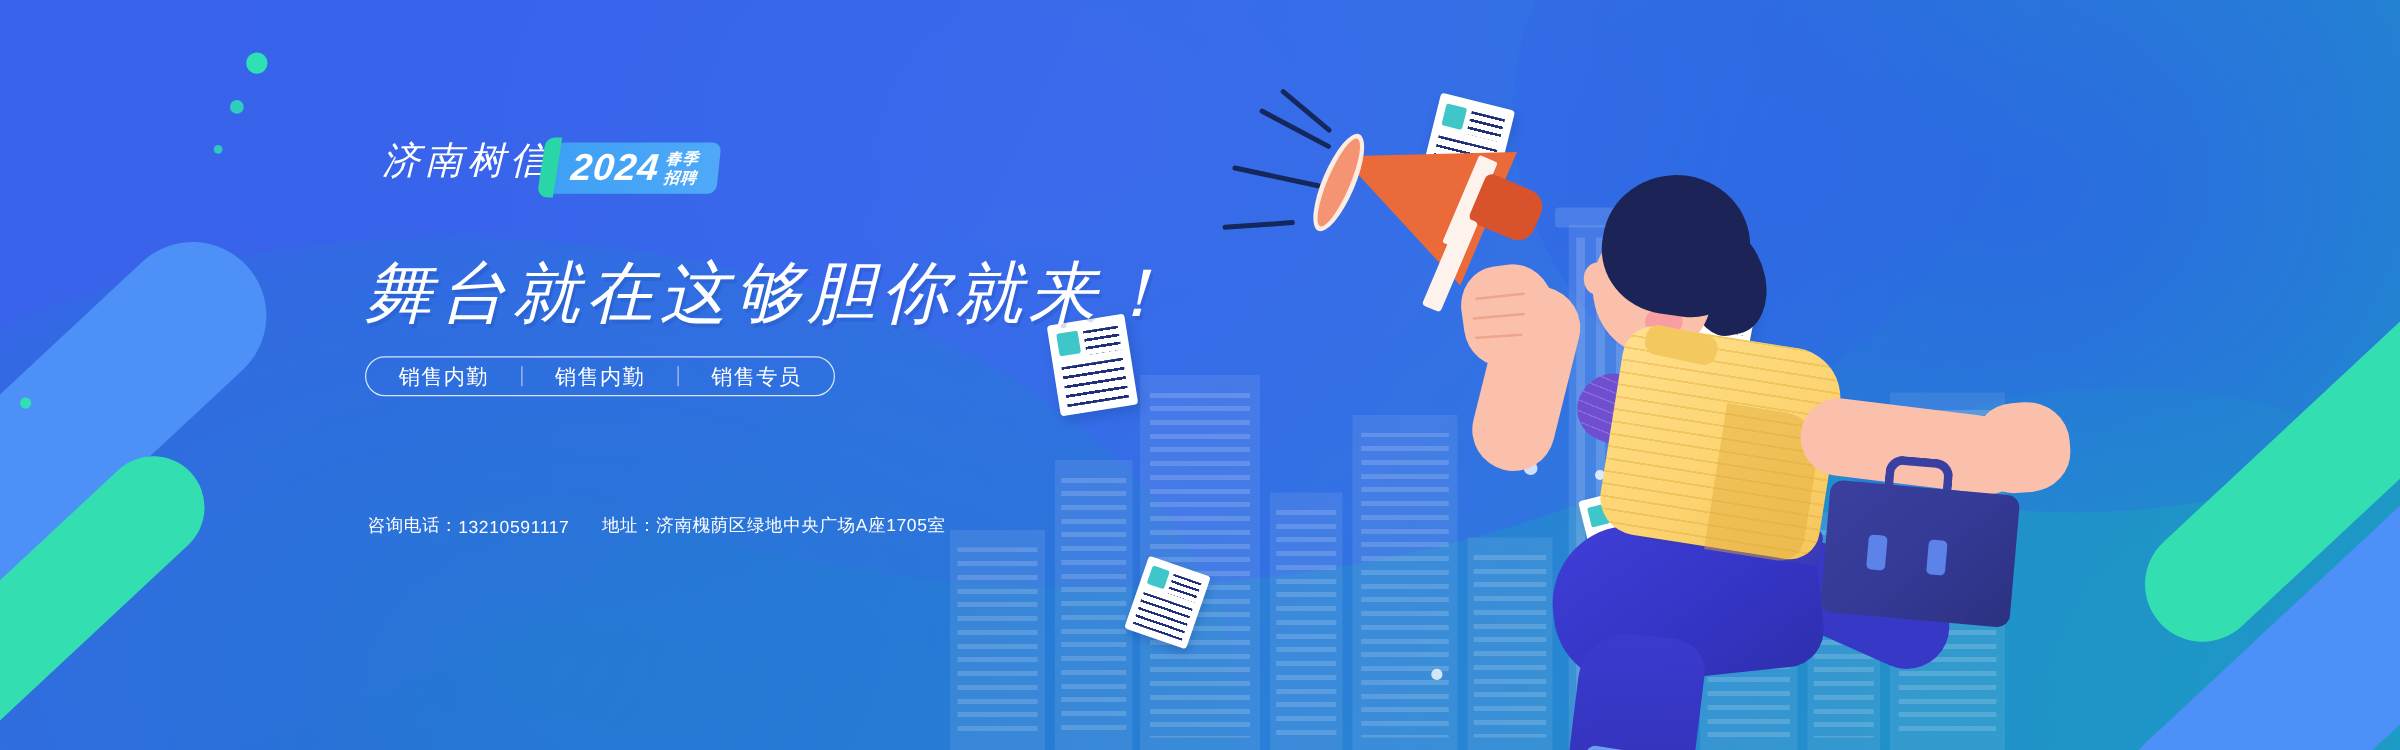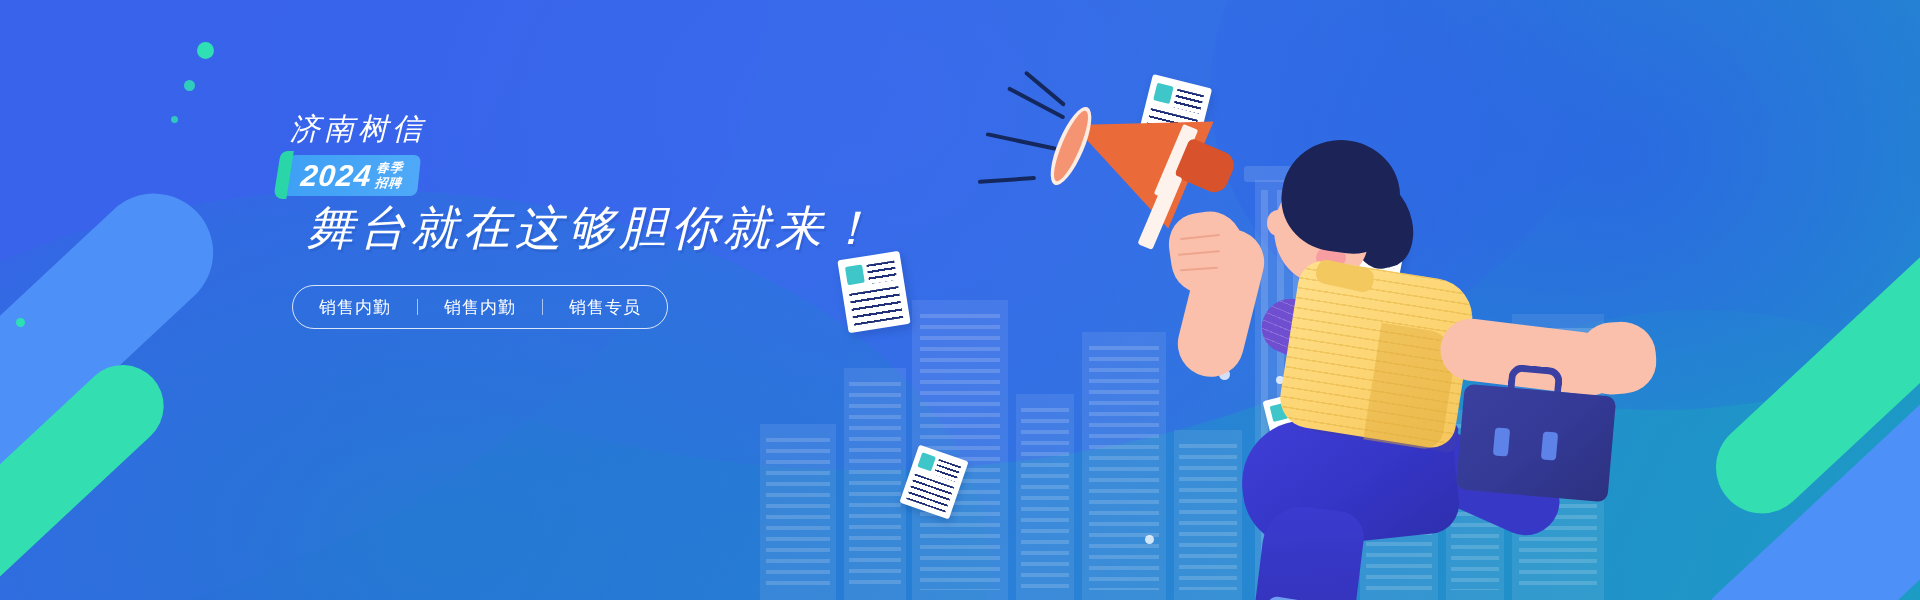--- a/index.html
+++ b/index.html
@@ -135,22 +135,23 @@
   .headline {
     font-size:93px;
     font-weight:bold;
     color:#ffffff;
     letter-spacing:3px;
     line-height:1;
     text-shadow:4px 5px 0 rgba(22,60,150,.28);
     white-space:nowrap;
   }
   .brand-stack {
+    margin-left:16px;
     padding-top:10px;
-    display:flex; flex-direction:column; align-items:flex-start;
+    display:flex; align-items:flex-start;
   }
   .brand-name {
     font-size:30px;
     color:#ffffff;
     font-style:italic;
     letter-spacing:4px;
     line-height:1;
     white-space:nowrap;
     margin-bottom:11px;
     margin-left:4px;
@@ -177,35 +178,34 @@
     color:#ffffff; letter-spacing:1px; line-height:1;
   }
   .badge-sub {
     margin-left:4px;
     display:flex; flex-direction:column;
     font-size:12.5px; font-weight:bold; font-style:italic;
     color:#ffffff; line-height:1.18; letter-spacing:1px;
   }
 
   .subtitle {
-    position:absolute; left:21px; top:208px;
-    font-size:47px;
+    position:absolute; left:6px; top:208px;
+    font-size:54px;
     color:#ffffff;
     font-style:italic;
     letter-spacing:5px;
     line-height:1;
     white-space:nowrap;
     text-shadow:2px 3px 0 rgba(22,60,150,.18);
-    font-family:Liberation Mono, monospace;
   }
 
   .tags {
     position:absolute; left:6px; top:285px;
     display:inline-flex; align-items:center;
-    height:44px;
+    height:32px;
     padding:0 26px;
     border:1px solid rgba(255,255,255,.82);
     border-radius:999px;
   }
   .tag {
     font-size:17px; color:#ffffff;
     letter-spacing:1px; white-space:nowrap;
   }
   .tag-sep {
     width:1px; height:16px;
@@ -635,15 +635,22 @@
     <div class="subtitle">舞台就在这够胆你就来！</div>
 
     <div class="tags">
       <span class="tag">销售内勤</span>
       <span class="tag-sep"></span>
       <span class="tag">销售内勤</span>
       <span class="tag-sep"></span>
       <span class="tag">销售专员</span>
     </div>
 
+    <div class="contact">
+      <span>咨询电话：</span>
+      <span>13210591117</span>
+      <span class="contact-gap"></span>
+      <span>地址：</span>
+      <span>济南槐荫区绿地中央广场A座1705室</span>
+    </div>
 
   </div>
 </div>
 
 </body></html>

